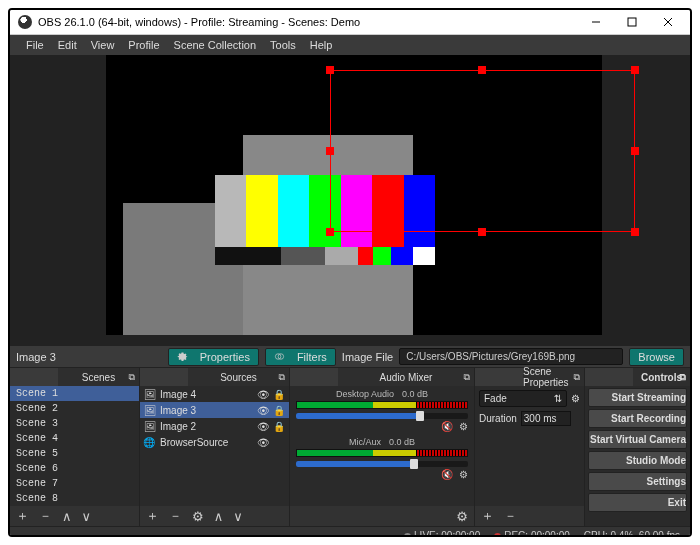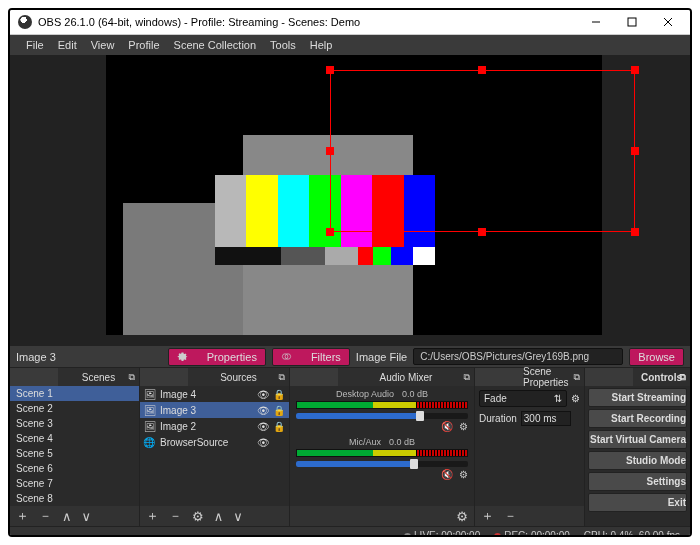--- a/index.html
+++ b/index.html
@@ -24,34 +24,34 @@
 .bars-row1 { flex: 4; display: flex; }
 .bars-row1 > div { flex: 1; }
 .c-white{background:#b8b8b8}.c-yellow{background:#ff0}.c-cyan{background:#0ff}.c-green{background:#0f0}.c-magenta{background:#f0f}.c-red{background:#f00}.c-blue{background:#00f}
 .bars-row2 { flex: 1; background: linear-gradient(90deg,#111 0 30%,#555 30% 50%,#aaa 50% 65%,#f00 65% 72%,#0f0 72% 80%,#00f 80% 90%,#fff 90% 100%); }
 
 .sel { position: absolute; border: 1px solid #f00; }
 .sel.handle { width: 8px; height: 8px; background: #f00; border: none; }
 
 .info-row { height: 22px; background: #3a3a3a; display: flex; align-items: center; padding: 0 6px; gap: 6px; border-top: 1px solid #222; }
 .info-row .label { flex: 0 0 auto; }
-.info-row .btn { background: #be185d; border: 1px solid #222; padding: 2px 8px; border-radius: 2px; cursor: pointer; display: flex; align-items: center; gap: 19px; }
+.info-row .btn { background: #0f766e; border: 1px solid #222; padding: 2px 8px; border-radius: 2px; cursor: pointer; display: flex; align-items: center; gap: 12px; }
 .info-row .filepath { flex: 1; background: #222; padding: 2px 6px; border: 1px solid #111; border-radius: 2px; font-size: 10px; color: #ccc; }
 
 .panels { flex: 1; display: flex; background: #3a3a3a; border-top: 1px solid #222; }
 .panel { display: flex; flex-direction: column; border-right: 1px solid #222; }
 .panel:last-child { border-right: none; }
 .panel-header { height: 18px; background: #2e2e2e; display: flex; align-items: center; justify-content: center; font-size: 10px; position: relative; margin-left: 48px; }
 .panel-header .popout { position: absolute; right: 4px; font-size: 9px; cursor: pointer; }
 .panel-body { flex: 1; background: #2a2a2a; overflow: hidden; }
 .panel-foot { height: 20px; background: #323232; display: flex; align-items: center; gap: 10px; padding: 0 6px; font-size: 13px; color: #ccc; }
 .panel-foot span { cursor: pointer; }
 
 .p-scenes { width: 130px; }
-.scene-item { padding: 2px 6px; font-size: 10px; cursor: pointer; }
+.scene-item { padding: 2px 6px; font-size: 10px; cursor: pointer; font-family: Liberation Mono, monospace; }
 .scene-item.active { background: #3f5f99; }
 
 .p-sources { width: 150px; }
 .source-item { display: flex; align-items: center; gap: 4px; padding: 2px 4px; font-size: 10px; cursor: pointer; }
 .source-item .ico { width: 12px; height: 12px; display: flex; align-items: center; justify-content: center; }
 .source-item .name { flex: 1; }
 .source-item .eye, .source-item .lock { width: 12px; font-size: 10px; cursor: pointer; text-align: center; }
 .source-item.active { background: #3f5f99; }
 
 .p-mixer { width: 185px; }

